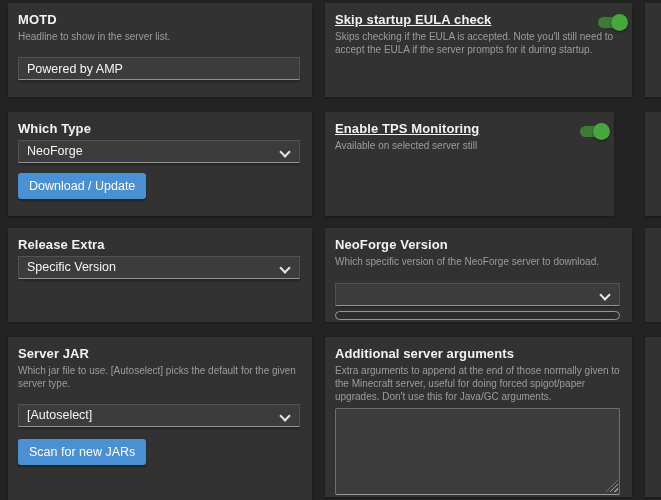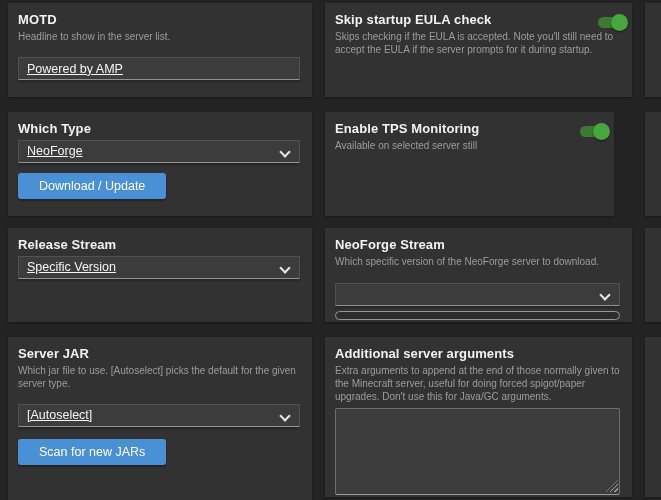--- a/index.html
+++ b/index.html
@@ -22,21 +22,21 @@
     padding: 9px 12px 0 10px;
     box-shadow: 0 1px 2px rgba(0,0,0,0.35);
   }
   .card-title {
     font-size: 13px;
     font-weight: 700;
     color: #f2f2f2;
     line-height: 15px;
     letter-spacing: 0.1px;
   }
-  .has-toggle .card-title { padding-right: 44px; }
+  .has-toggle .card-title { padding-right: 44px; text-decoration: underline; }
   .card-subtitle {
     font-size: 10px;
     color: #9c9c9c;
     line-height: 13px;
     margin-top: 3px;
   }
   .text-input, .select-box {
     box-sizing: border-box;
     display: block;
     width: 100%;
@@ -44,21 +44,20 @@
     background: #3c3c3c;
     border: 1px solid #525252;
     border-bottom: 1px solid #929292;
     color: #f5f5f5;
     font-family: "Liberation Sans", "DejaVu Sans", sans-serif;
     font-size: 12.5px;
     padding: 0 8px;
     border-radius: 1px;
     outline: none;
     box-shadow: 0 2px 2px rgba(0,0,0,0.25);
-    text-decoration: underline;
   }
   .select-box {
     position: relative;
     line-height: 21px;
     cursor: pointer;
     white-space: nowrap;
     overflow: hidden;
   }
   .chevron {
     position: absolute;
@@ -71,21 +70,21 @@
     transform: rotate(45deg);
   }
   .btn-blue {
     display: inline-block;
     background: #4a90d4;
     color: #ffffff;
     border: none;
     border-radius: 3px;
     font-family: "Liberation Sans", "DejaVu Sans", sans-serif;
     font-size: 12.5px;
-    padding: 6px 21px;
+    padding: 6px 11px;
     cursor: pointer;
     box-shadow: 0 2px 2px rgba(0,0,0,0.3);
   }
   .switch {
     position: absolute;
     top: 11px;
     right: 4px;
     width: 30px;
     height: 17px;
     cursor: pointer;
@@ -189,29 +188,29 @@
   <div class="card has-toggle" style="left:325px; top:112px; width:289px; height:104px;">
     <div class="card-title">Enable TPS Monitoring</div>
     <div class="card-subtitle">Available on selected server still</div>
     <div class="switch on">
       <span class="track"></span>
       <span class="knob"></span>
     </div>
   </div>
 
   <div class="card" style="left:8px; top:228px; width:304px; height:94px;">
-    <div class="card-title">Release Stream</div>
+    <div class="card-title">Release Extra</div>
     <div class="select-box mt-sm">
       <span>Specific Version</span>
       <span class="chevron"></span>
     </div>
   </div>
 
   <div class="card" style="left:325px; top:228px; width:307px; height:94px;">
-    <div class="card-title">NeoForge Stream</div>
+    <div class="card-title">NeoForge Version</div>
     <div class="card-subtitle">Which specific version of the NeoForge server to download.</div>
     <div class="select-box mt-xl">
       <span></span>
       <span class="chevron"></span>
     </div>
     <div class="progress-pill"></div>
   </div>
 
   <div class="card" style="left:8px; top:337px; width:304px; height:208px;">
     <div class="card-title">Server JAR</div>

